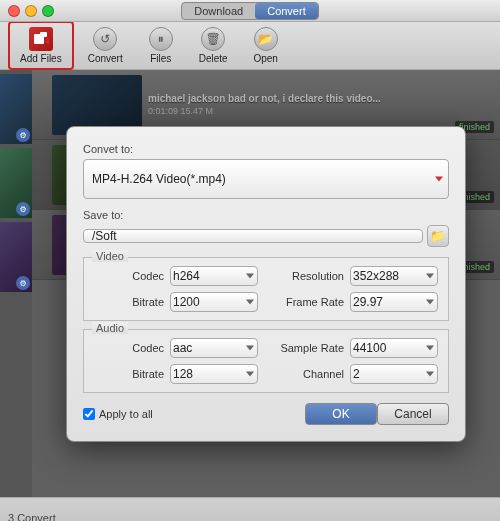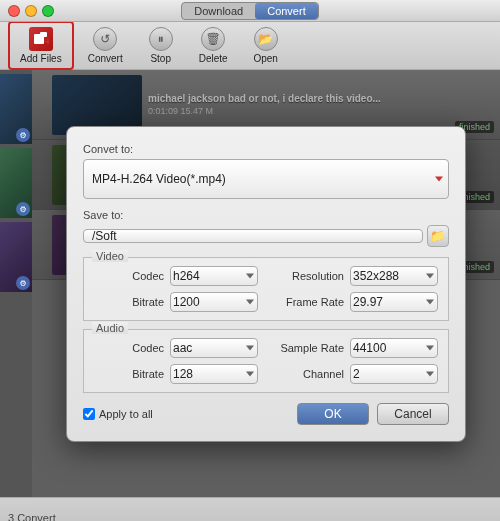--- a/index.html
+++ b/index.html
@@ -352,21 +352,20 @@
     .checkbox-row input[type="checkbox"] {
       width: 12px;
       height: 12px;
     }
     .checkbox-label {
       font-size: 11px;
       color: #333;
     }
     .btn-group {
       display: flex;
-      gap: 8px;
     }
     .dialog-btn {
       width: 72px;
       height: 22px;
       border-radius: 4px;
       border: 1px solid #888;
       font-size: 12px;
       cursor: pointer;
       display: flex;
       align-items: center;
@@ -451,21 +450,21 @@
   <div class="toolbar-btn">
     <div class="toolbar-icon">
       <div class="icon-circle">↺</div>
     </div>
     <span class="toolbar-label">Convert</span>
   </div>
   <div class="toolbar-btn">
     <div class="toolbar-icon">
       <div class="icon-circle">⏸</div>
     </div>
-    <span class="toolbar-label">Stop</span>
+    <span class="toolbar-label">Files</span>
   </div>
   <div class="toolbar-btn">
     <div class="toolbar-icon">
       <div class="icon-circle">🗑</div>
     </div>
     <span class="toolbar-label">Delete</span>
   </div>
   <div class="toolbar-btn">
     <div class="toolbar-icon">
       <div class="icon-circle">📂</div>

